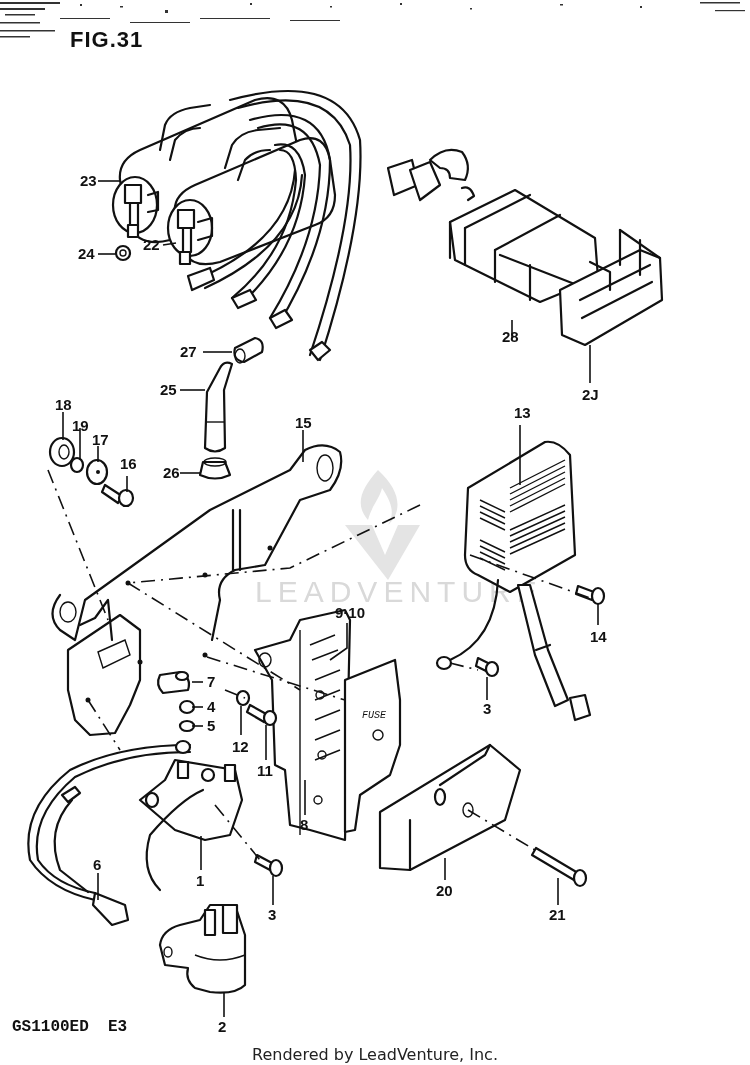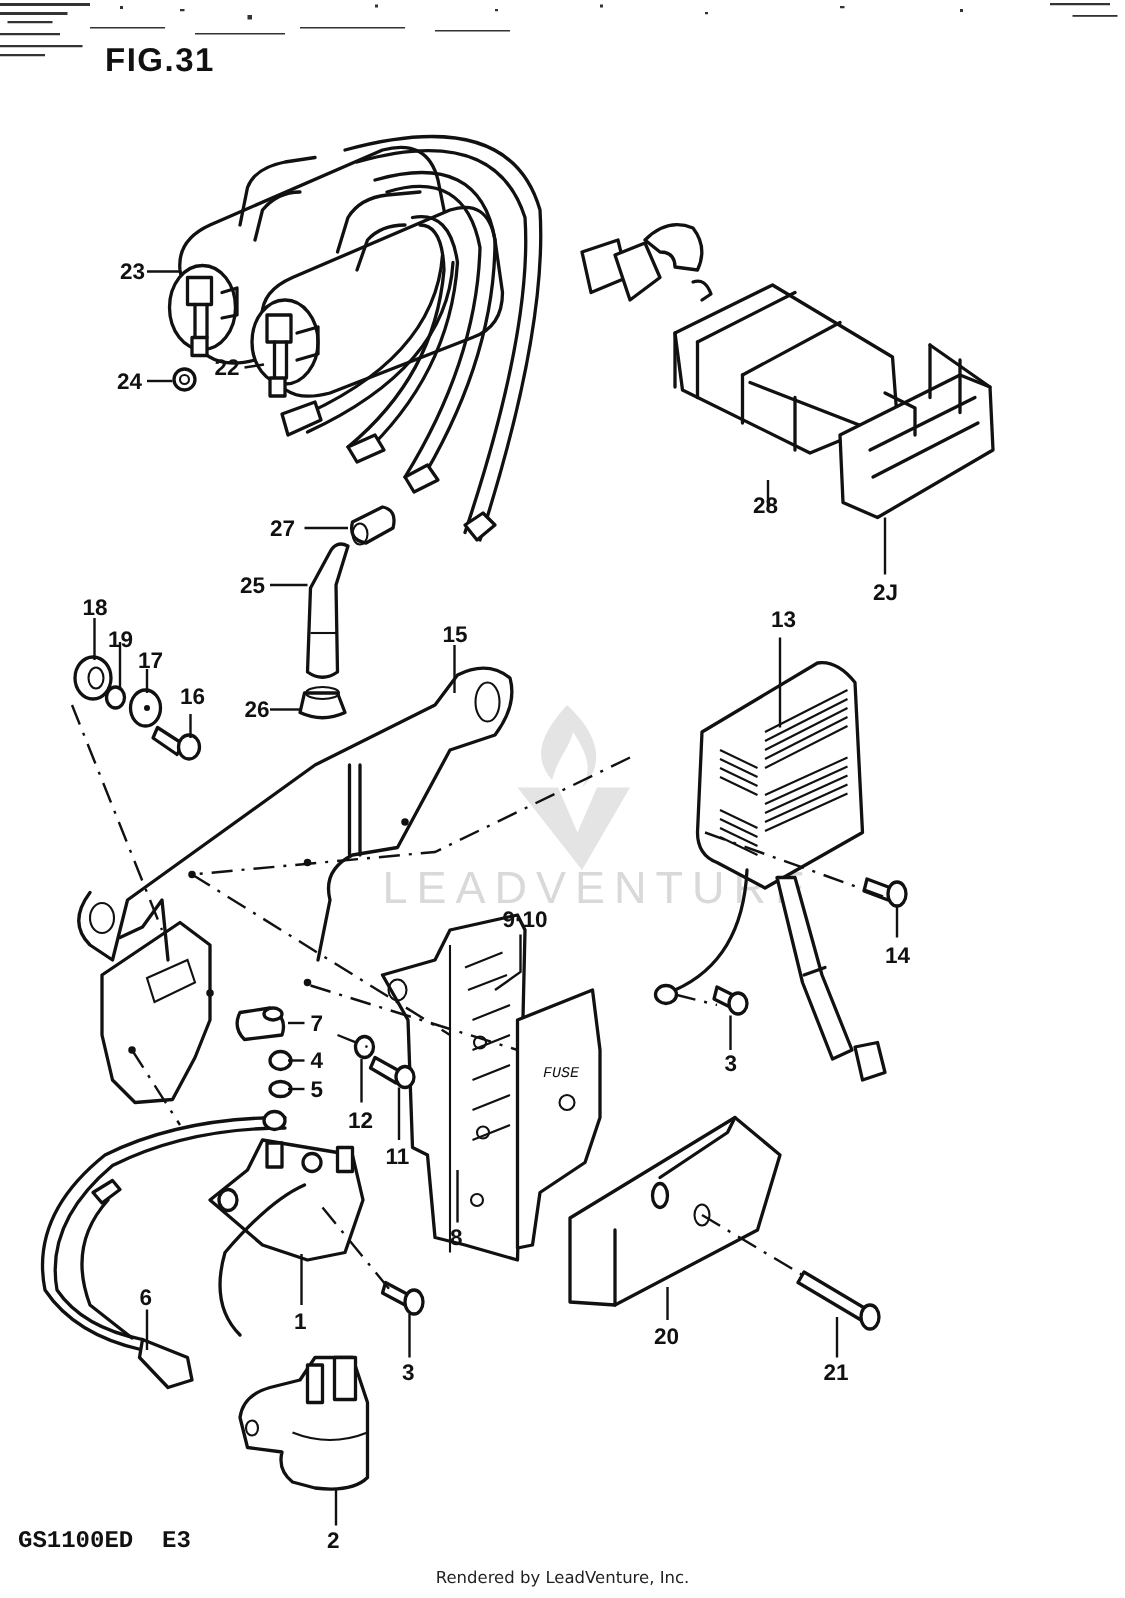--- a/index.html
+++ b/index.html
@@ -7,21 +7,21 @@
   #diagram { position: absolute; left: 0; top: 0; width: 750px; height: 1065px; }
   .ln { stroke: #111; stroke-width: 2.2; fill: none; stroke-linecap: round; stroke-linejoin: round; }
   .lnf { stroke: #111; stroke-width: 2.2; fill: #fff; stroke-linejoin: round; }
   .thin { stroke: #111; stroke-width: 1.4; fill: none; }
   .lead { stroke: #111; stroke-width: 1.6; fill: none; }
   .dash { stroke: #111; stroke-width: 1.6; fill: none; stroke-dasharray: 14 6 2 6; }
   .dark { fill: #111; }
   .callout { font-family: "Liberation Sans", sans-serif; font-weight: bold; font-size: 15px; fill: #111; }
   .fig-title { font-family: "Liberation Sans", sans-serif; font-weight: 900; font-size: 22px; fill: #111; letter-spacing: 1px; }
   .model { font-family: "Liberation Mono", monospace; font-weight: bold; font-size: 16px; fill: #111; }
-  .footer { position: absolute; left: 0; width: 750px; top: 1045px; text-align: center; font-family: "DejaVu Sans", sans-serif; font-size: 11px; color: #222; }
+  .footer { position: absolute; left: 0; width: 750px; top: 1045px; text-align: center; font-family: "DejaVu Sans", sans-serif; font-size: 16px; color: #222; }
   .watermark { font-family: "Liberation Sans", sans-serif; font-size: 30px; letter-spacing: 6px; fill: #d9d9d9; }
   .wm-logo { fill: #e4e4e4; }
 </style>
 </head>
 <body>
 
 <svg id="diagram" viewBox="0 0 750 1065" xmlns="http://www.w3.org/2000/svg">
 
   <g fill="#333">
     <rect x="0" y="2" width="60" height="2"></rect>

